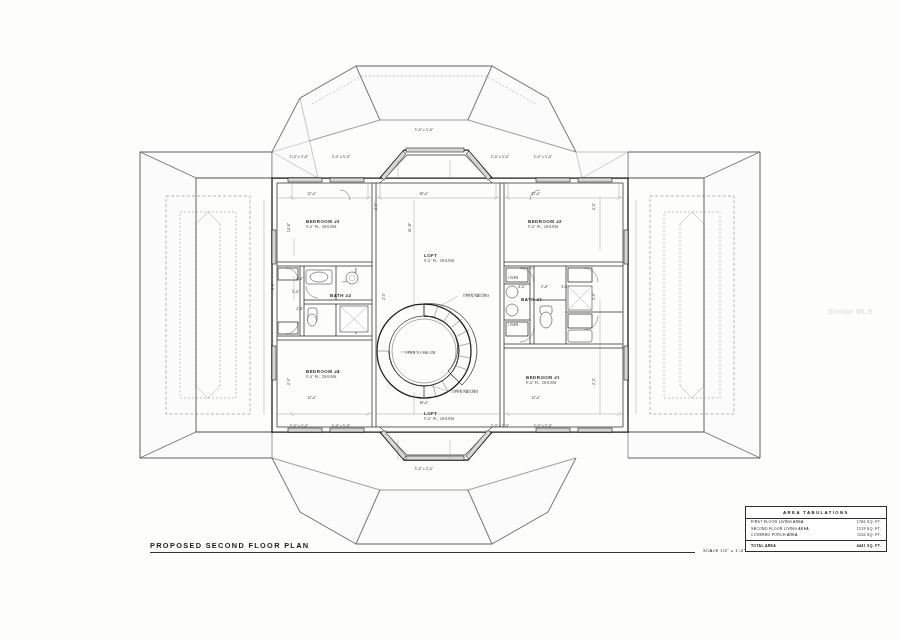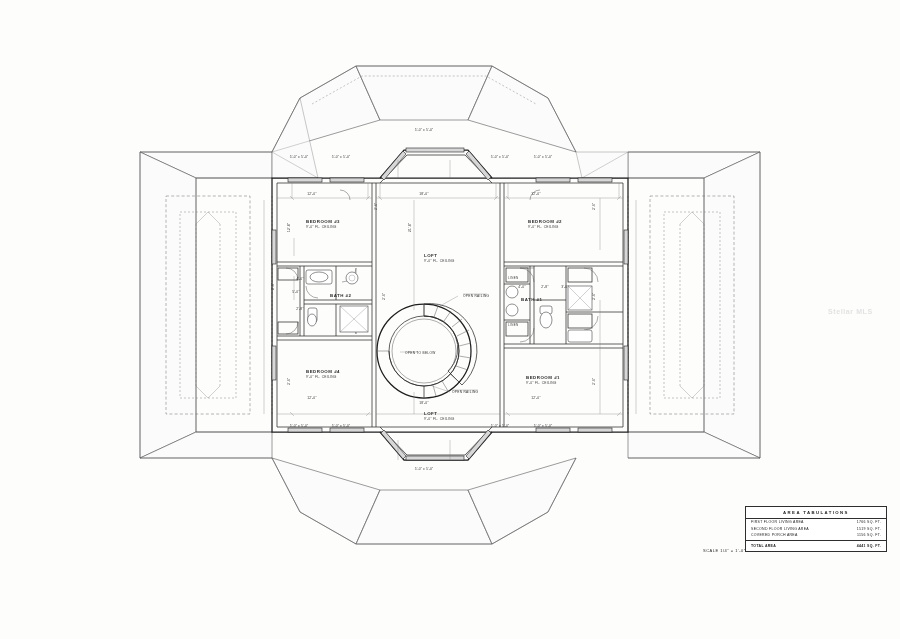--- a/index.html
+++ b/index.html
@@ -345,20 +345,24 @@
       <div class="lbl dim-v" style="left: 408px; top: 232px;">21'-0"</div>
       <div class="lbl dim-v" style="left: 374px; top: 210px;">3'-6"</div>
       <div class="lbl dim-v" style="left: 592px; top: 210px;">3'-6"</div>
       <div class="lbl dim-v" style="left: 287px; top: 385px;">3'-6"</div>
       <div class="lbl dim-v" style="left: 592px; top: 385px;">3'-6"</div>
       <div class="lbl dim-v" style="left: 271px; top: 290px;">3'-6"</div>
       <div class="lbl dim-v" style="left: 592px; top: 300px;">3'-6"</div>
       <div class="lbl dim-v" style="left: 382px; top: 300px;">3'-6"</div>
     </div>
 
+  <div id="title-block">
+    <div id="title-text">PROPOSED SECOND FLOOR PLAN</div>
+    <div id="title-rule"></div>
+  </div>
   <div id="scale-note">SCALE 1/4" = 1'-0"</div>
 
   <div id="area-table">
     <div id="area-title">AREA TABULATIONS</div>
     <div id="area-body">
         <div class="area-row">
           <span class="k">FIRST FLOOR LIVING AREA</span>
           <span class="v">1766 SQ. FT.</span>
         </div>
         <div class="area-row">

